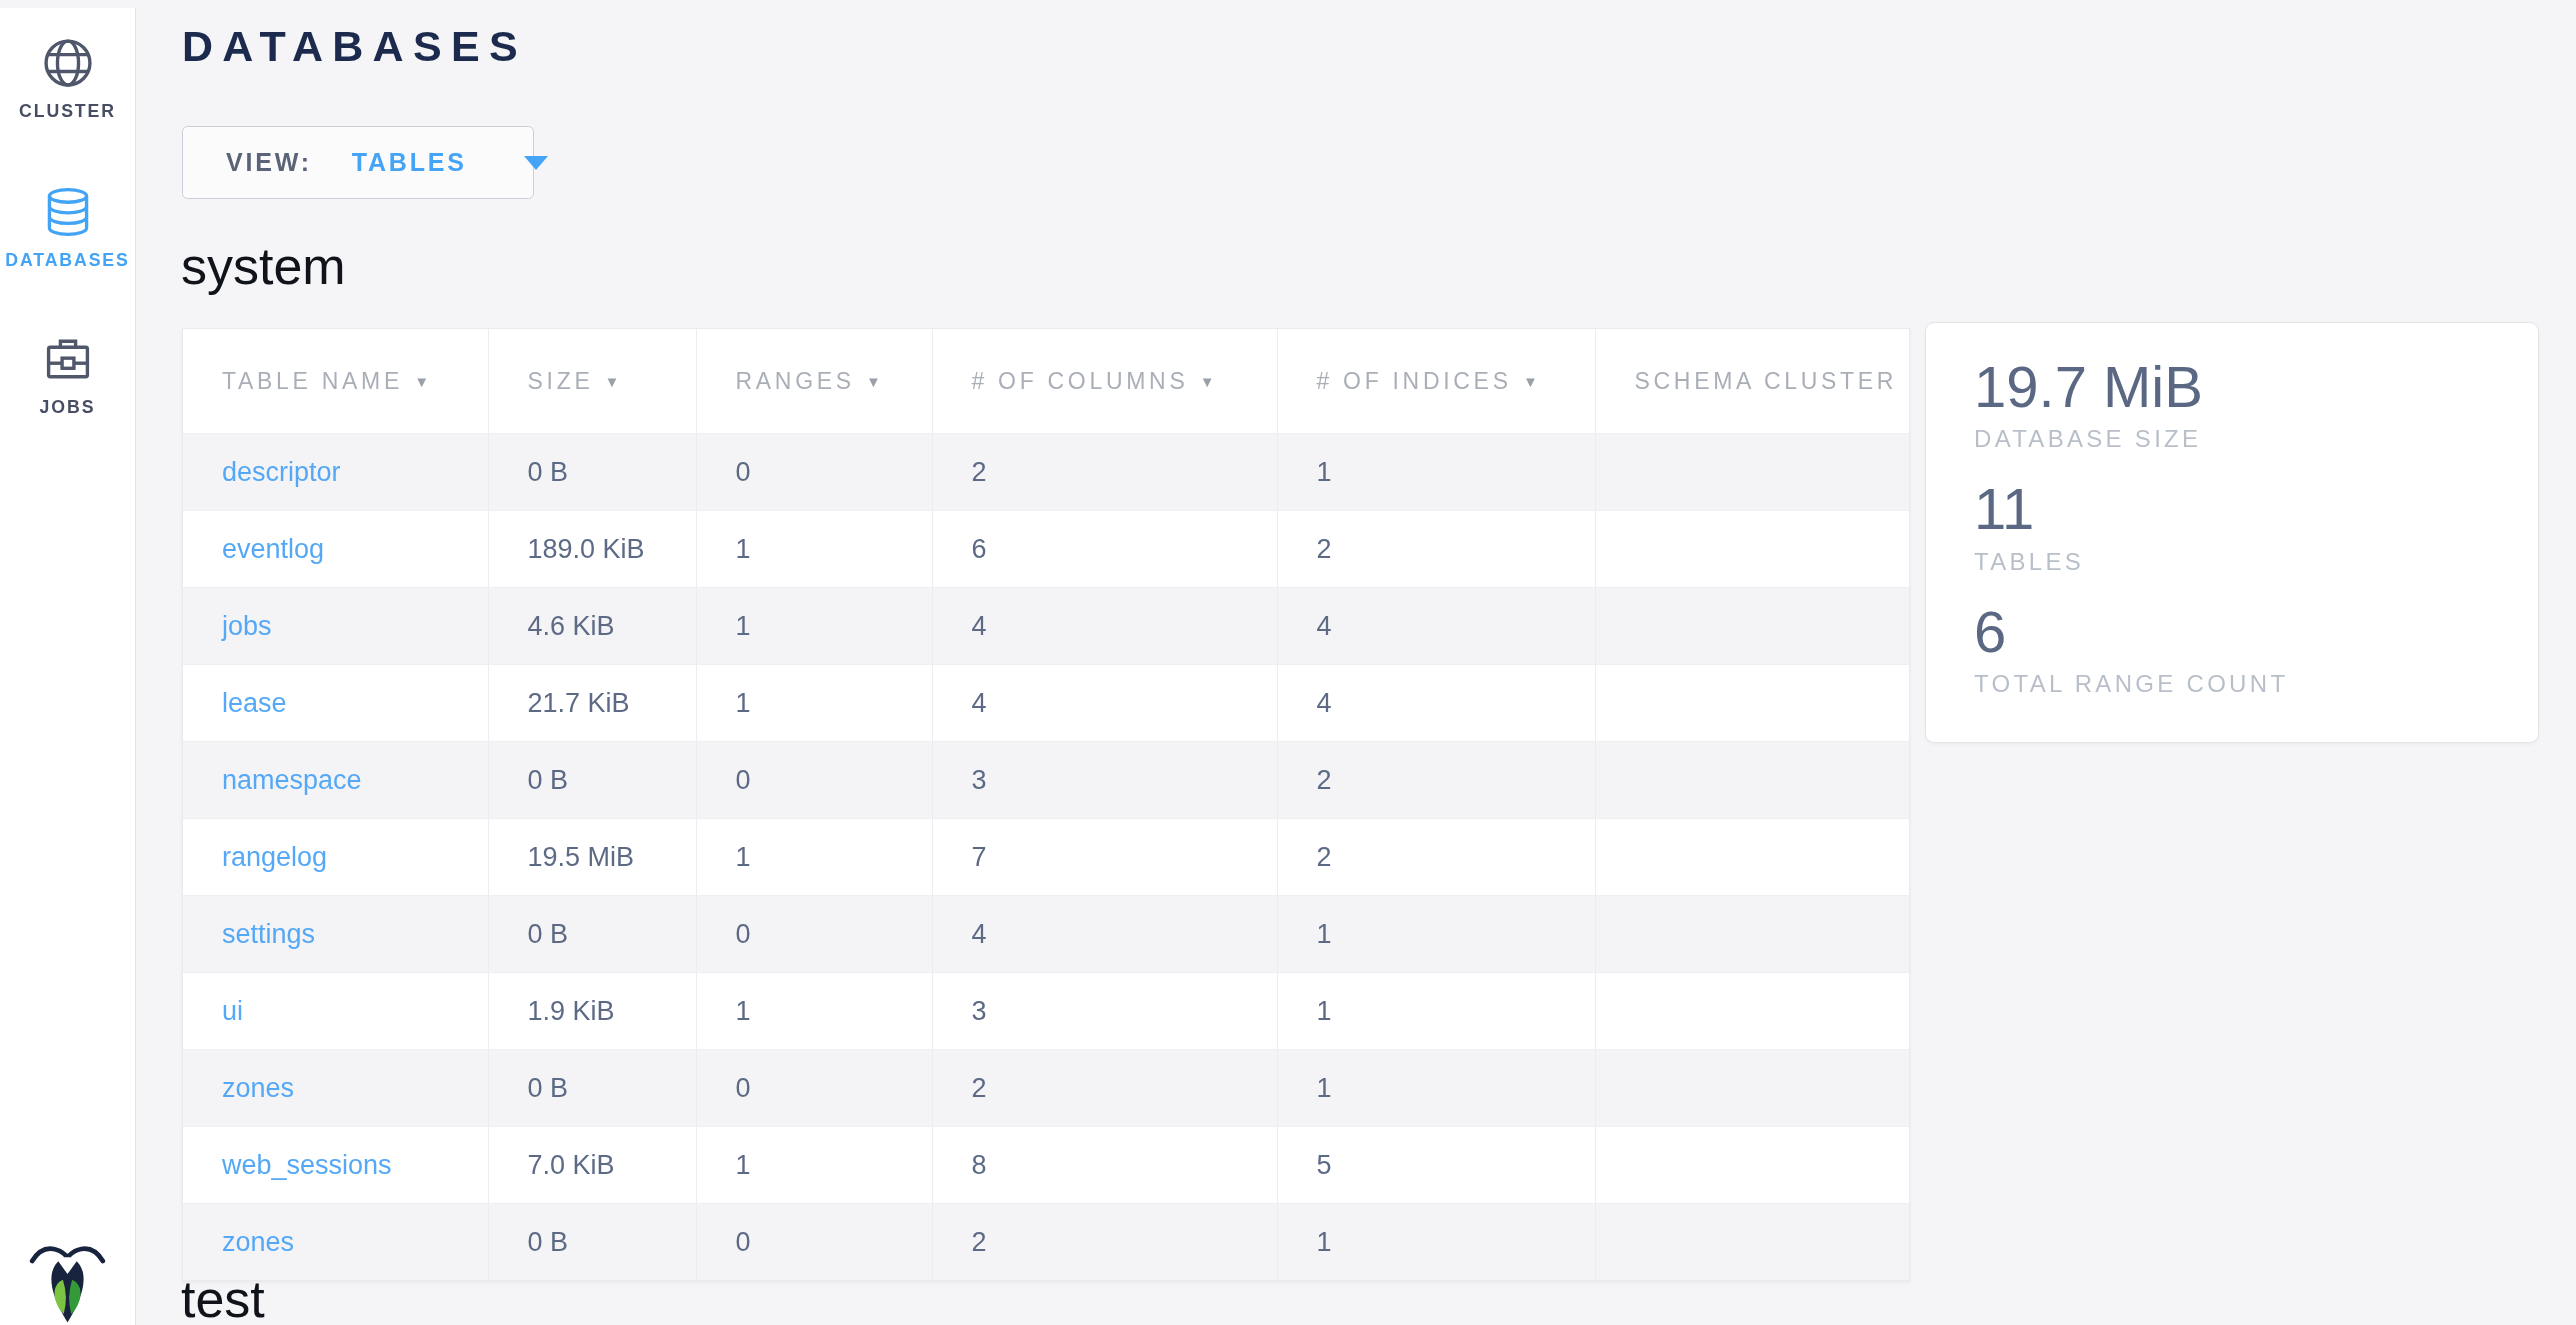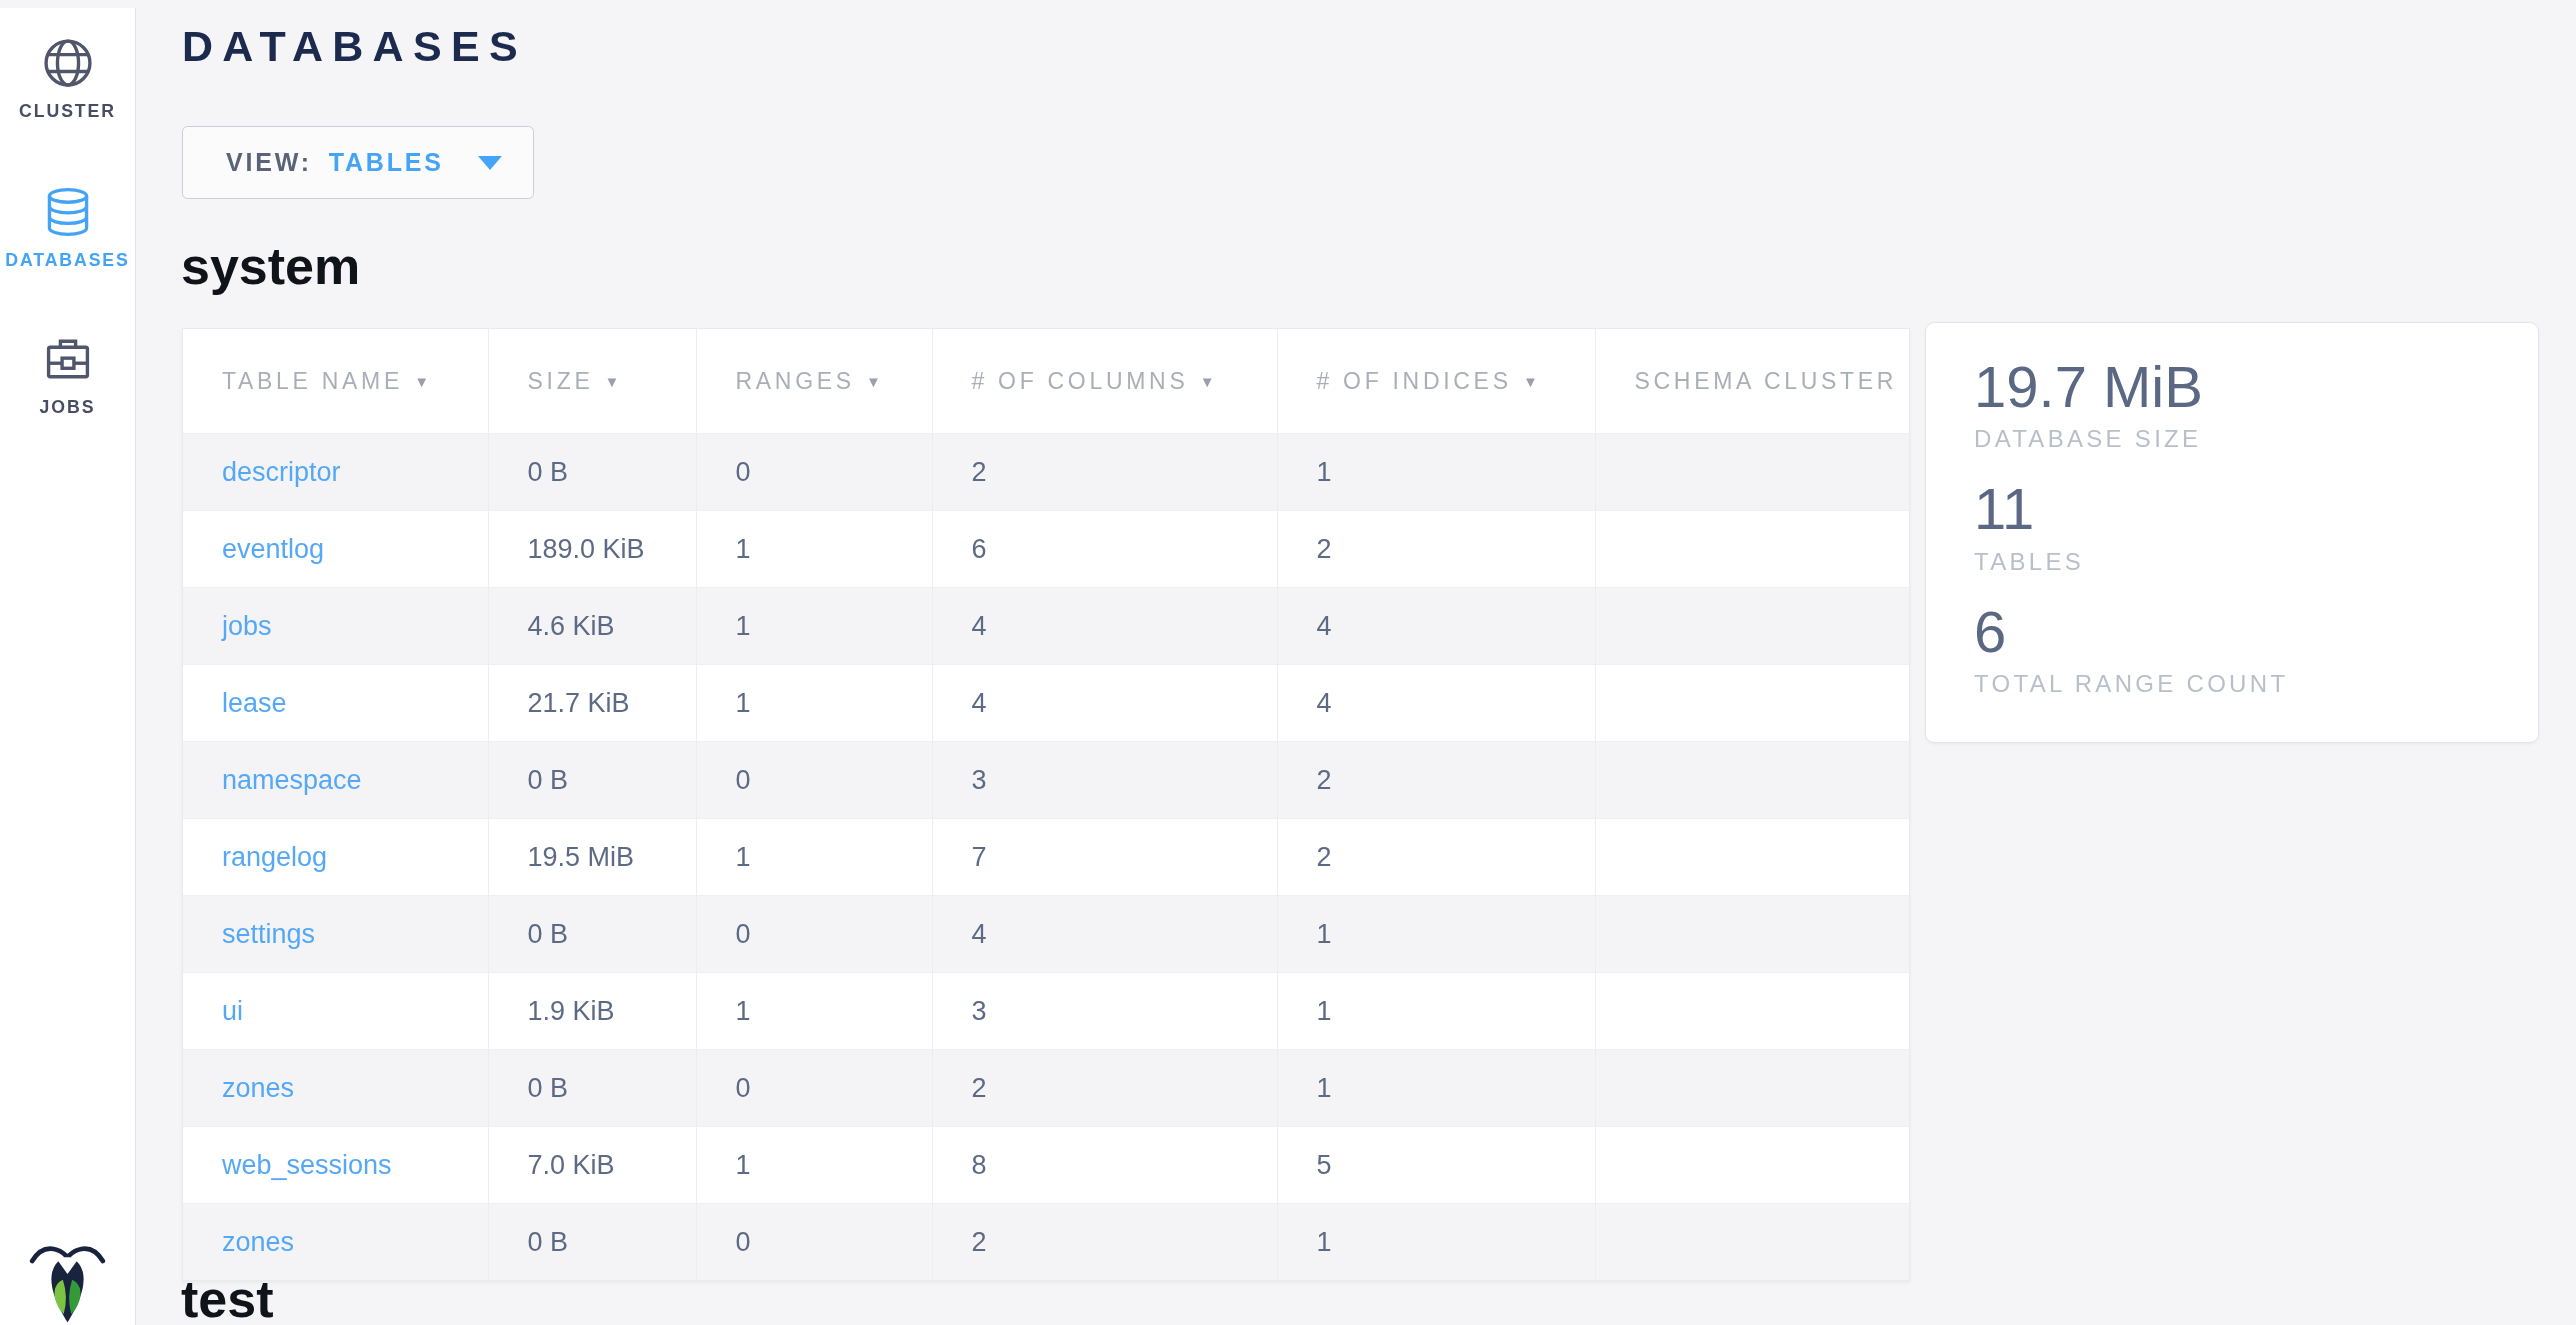--- a/index.html
+++ b/index.html
@@ -68,20 +68,21 @@
     width: 352px; height: 73px;
     box-sizing: border-box;
     background: #fbfbfc;
     border: 1.9px solid #c9ced8;
     border-radius: 5.6px;
     display: flex;
     align-items: center;
     padding-left: 43px;
     cursor: pointer;
     font-family: "Liberation Sans", sans-serif;
+    gap: 23px;
   }
   .view-label {
     font-size: 25px;
     font-weight: bold;
     letter-spacing: 2.8px;
     color: #5a6378;
   }
   .view-value {
     margin-left: 17px;
     font-size: 25px;
@@ -94,21 +95,21 @@
     width: 0; height: 0;
     border-left: 12px solid transparent;
     border-right: 12px solid transparent;
     border-top: 14px solid #45a4f5;
   }
   .db-heading {
     position: absolute;
     left: 181px;
     margin: 0;
     font-size: 52px;
-    font-weight: 700;
+    font-weight: 400;
     color: #101319;
     line-height: 1;
   }
   #system-heading { top: 240px; }
   #test-heading { top: 1273px; }
 
   
   .table-card {
     position: absolute;
     left: 182px; top: 328px;

